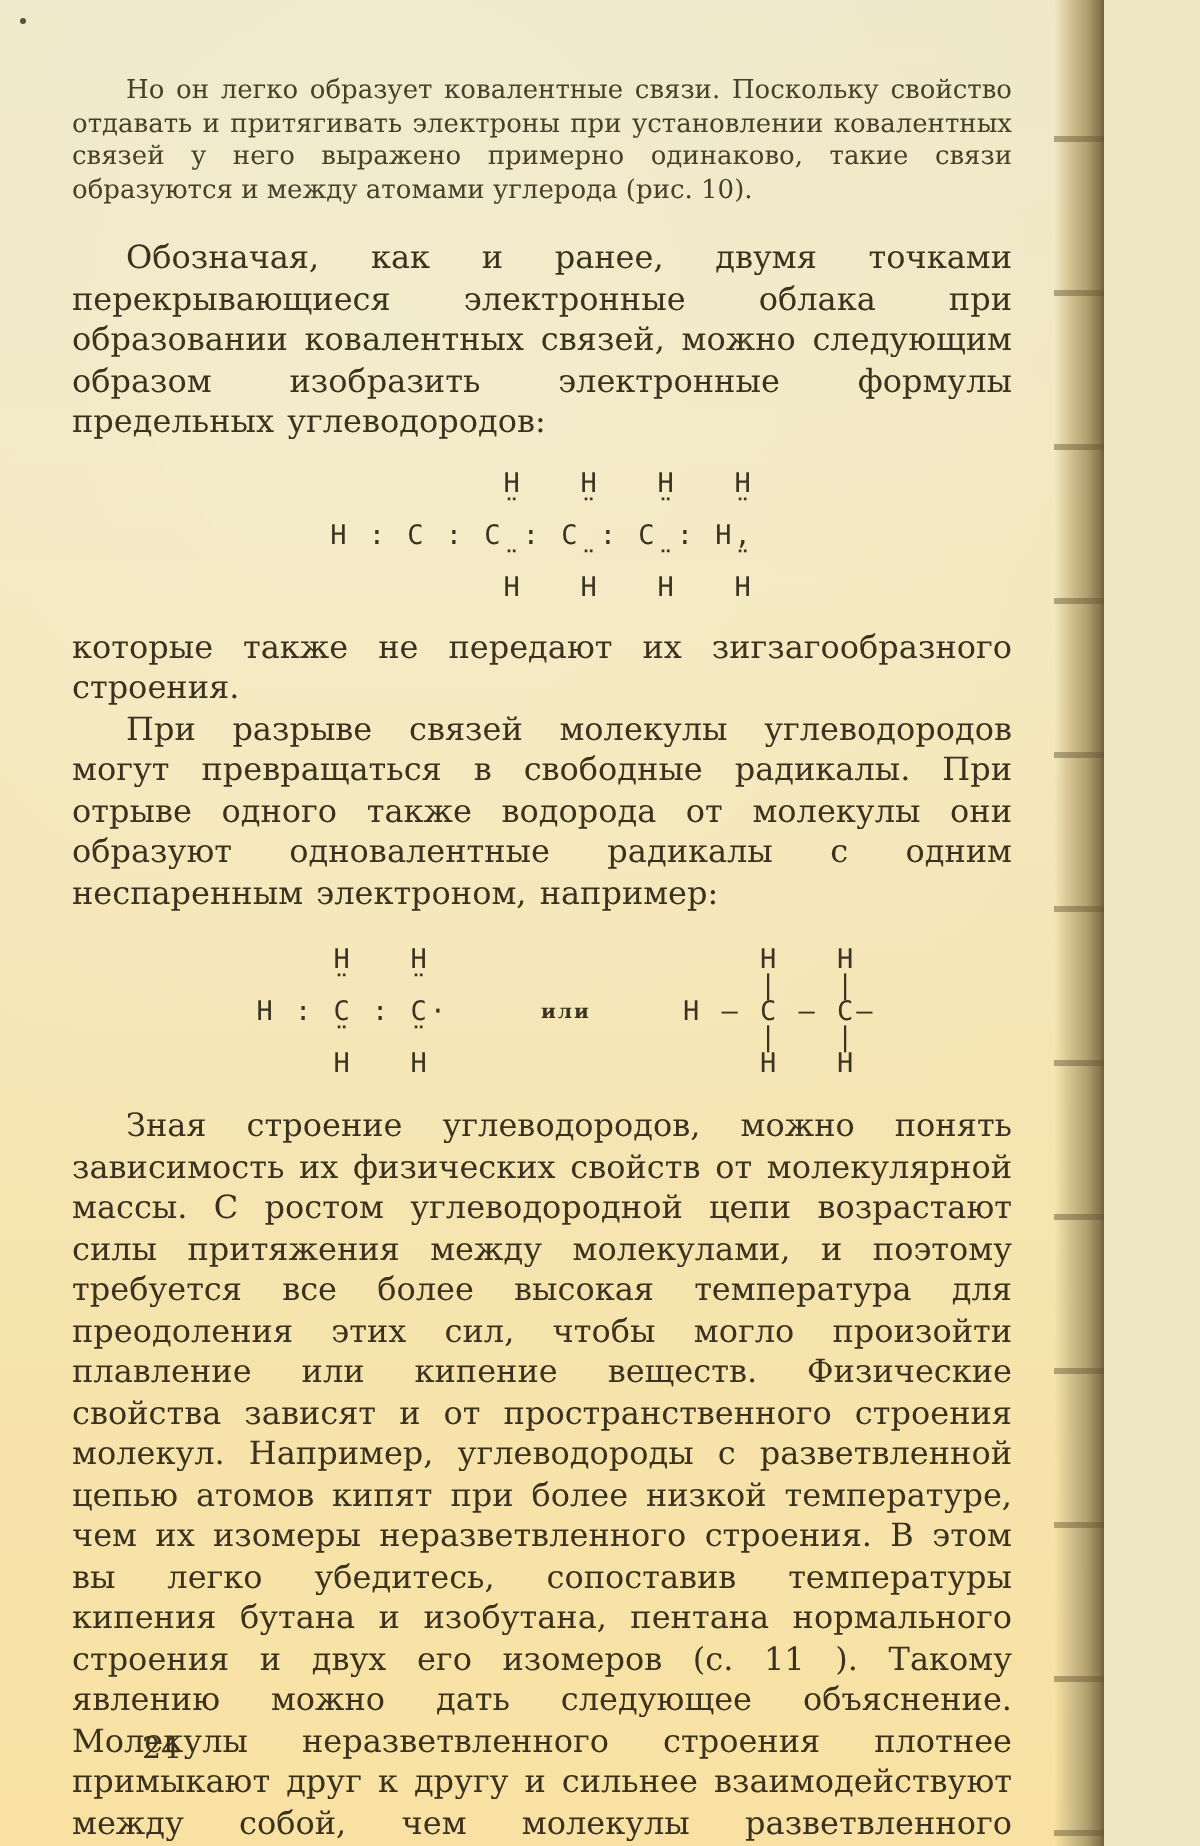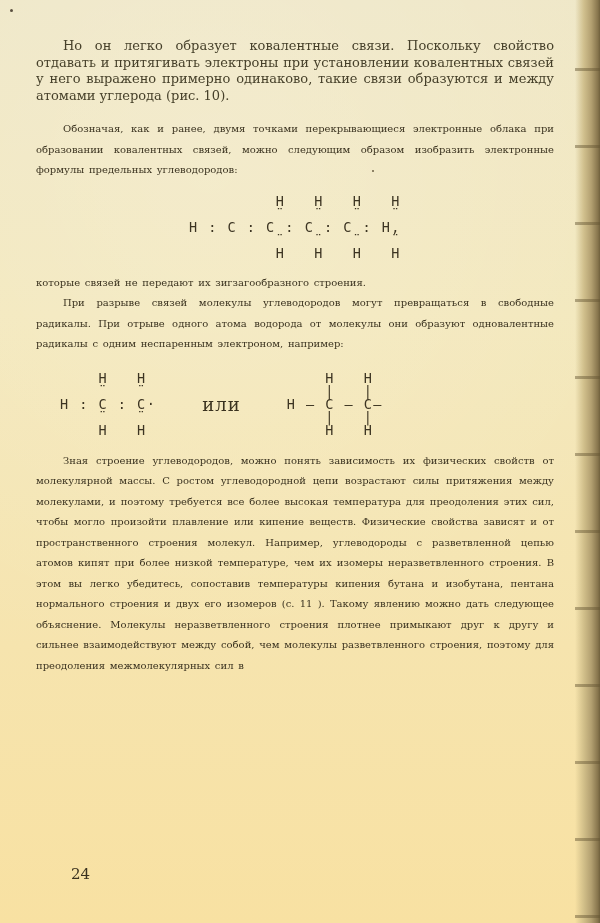--- a/index.html
+++ b/index.html
@@ -2,55 +2,55 @@
 <html lang="ru"><head>
 <meta charset="utf-8">
 <style>
   html,body{margin:0;padding:0;}
   body{
     width:600px;height:923px;overflow:hidden;
     font-family:"DejaVu Serif", serif;
     background:#efe6c2;
   }
   .page{
-    position:relative;width:600px;height:923px;overflow:hidden;
+    position:relative;width:552px;height:923px;overflow:hidden;
     background:
       radial-gradient(130% 90% at 35% 18%, rgba(255,255,255,.16), rgba(255,255,255,0) 62%),
       linear-gradient(180deg,#efe7c7 0%,#f3e8bd 34%,#f6e4ae 70%,#f8e1a2 100%);
     box-sizing:border-box;
     padding:38px 46px 0 36px;
     color:#3a321f;
   }
   p{margin:0;}
   .small{
     font-size:13px;line-height:16.5px;text-align:justify;color:#46402a;
   }
   .body{
-    font-size:10px;line-height:20.5px;text-align:justify;
+    font-size:16px;line-height:20.5px;text-align:justify;
     word-spacing:1.5px;color:#3a321f;
   }
   .indent{text-indent:27px;}
   .mt{margin-top:15px;}
   .formula{
     font-family:"DejaVu Sans Mono", monospace;
     font-size:13.5px;line-height:13px;letter-spacing:1.5px;
     white-space:pre;color:#3c3422;
   }
   .formula-block{
     width:-moz-fit-content;width:fit-content;
     margin:14px auto 13px auto;
     text-align:right;
   }
   .formula-row{
-    display:flex;align-items:center;justify-content:flex-start;
+    display:flex;align-items:center;justify-content:center;
     gap:46px;margin:17px 0 14px 24px;
   }
   .or-label{
     font-family:"DejaVu Serif", serif;
-    font-size:18px;font-weight:normal;color:#3a321f;letter-spacing:1px;
+    font-size:10px;font-weight:bold;color:#3a321f;letter-spacing:1px;
   }
   .page-number{
     position:absolute;left:38px;bottom:40px;
     font-size:15px;color:#3a321f;margin-left:33px;
   }
   .book-edge{
     position:absolute;top:0;right:0;width:25px;height:100%;
     background:
       repeating-linear-gradient(180deg, rgba(0,0,0,0) 0 68px, rgba(97,82,48,.45) 68px 71px, rgba(0,0,0,0) 71px 77px),
       linear-gradient(90deg, rgba(226,210,160,0) 0%, rgba(203,185,132,.85) 35%, #b3a071 65%, #86744c 92%, #6f5f3c 100%);
@@ -67,23 +67,23 @@
   <p class="small indent">Но он легко образует ковалентные связи. Поскольку свойство отдавать и притягивать электроны при установлении ковалентных связей у него выражено примерно одинаково, такие связи образуются и между атомами углерода (рис. 10).</p>
 
   <p class="body indent mt">Обозначая, как и ранее, двумя точками перекрывающиеся электронные облака при образовании ковалентных связей, можно следующим образом изобразить электронные формулы предельных углеводородов:</p>
 
   <div class="formula formula-block">    H   H   H   H
     ¨   ¨   ¨   ¨
 H : C : C : C : C : H,
     ¨   ¨   ¨   ¨
     H   H   H   H</div>
 
-  <p class="body">которые связей не передают их зигзагообразного строения.</p>
+  <p class="body">которые также не передают их зигзагообразного строения.</p>
 
-  <p class="body indent">При разрыве связей молекулы углеводородов могут превращаться в свободные радикалы. При отрыве одного атома водорода от молекулы они образуют одновалентные радикалы с одним неспаренным электроном, например:</p>
+  <p class="body indent">При разрыве связей молекулы углеводородов могут превращаться в свободные радикалы. При отрыве одного также водорода от молекулы они образуют одновалентные радикалы с одним неспаренным электроном, например:</p>
 
   <div class="formula-row">
     <div class="formula">    H   H
     ¨   ¨
 H : C : C·
     ¨   ¨
     H   H</div>
     <span class="or-label">или</span>
     <div class="formula">    H   H
     |   |

